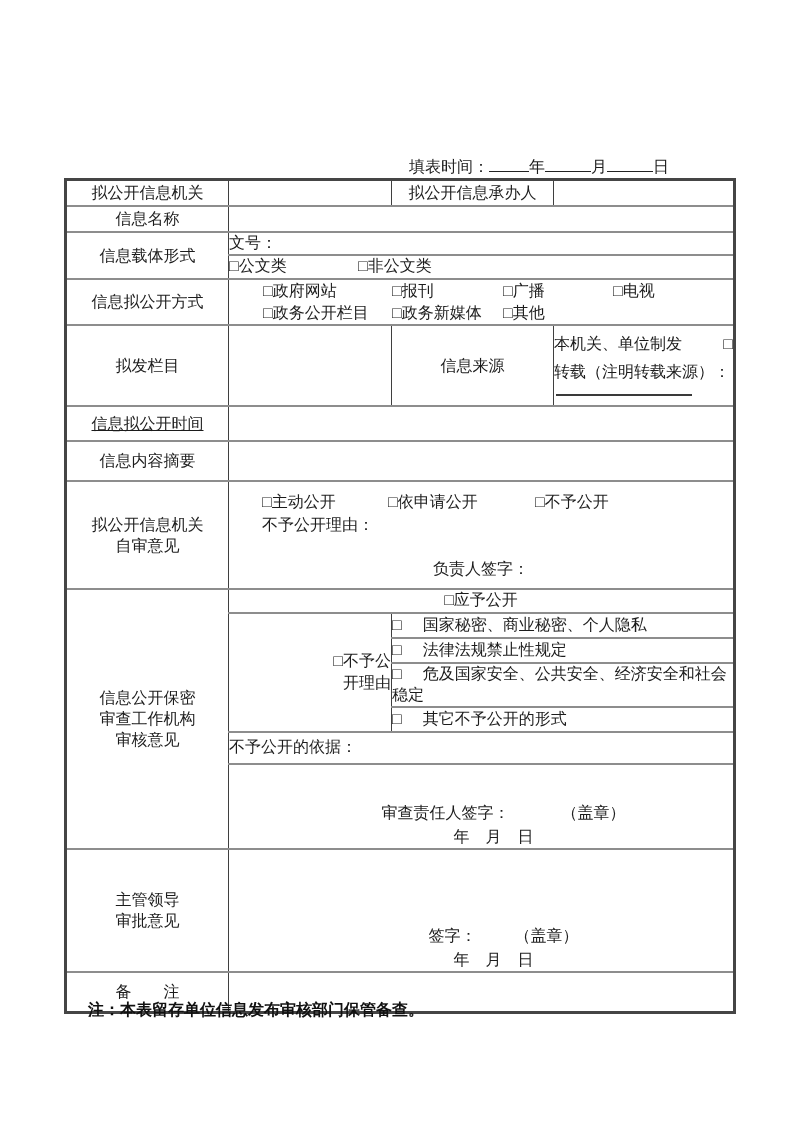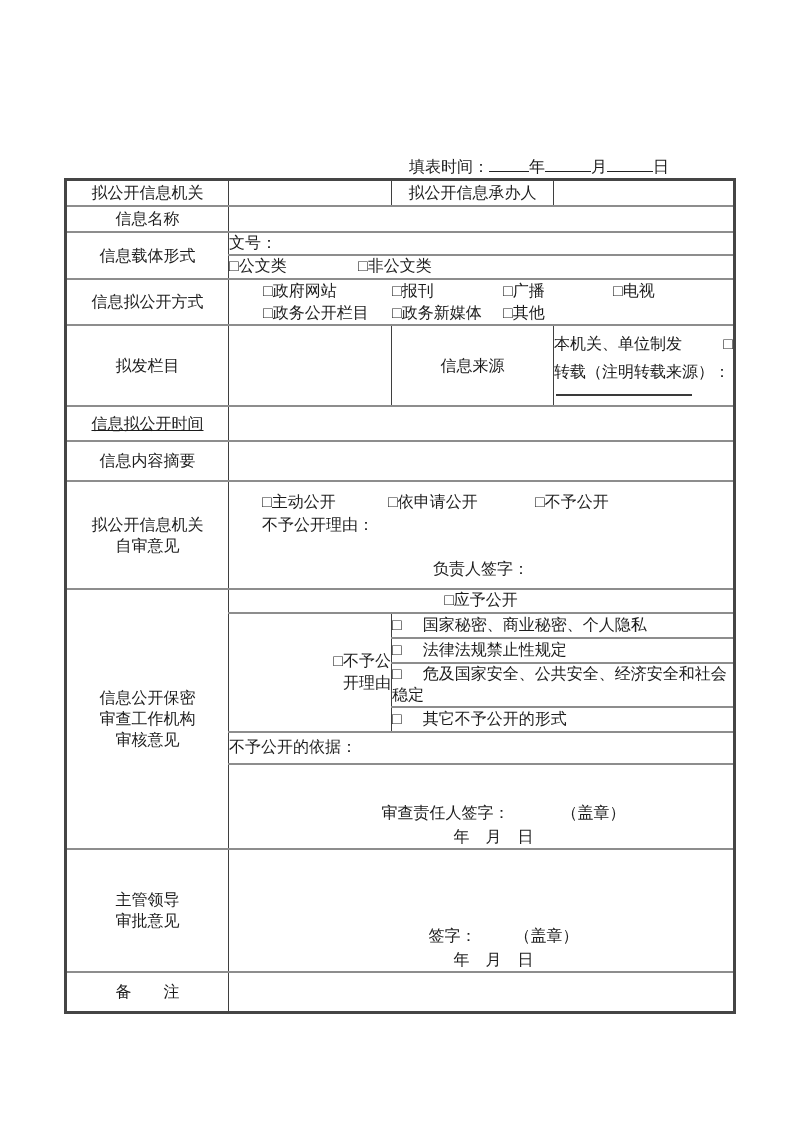--- a/index.html
+++ b/index.html
@@ -231,14 +231,15 @@
       </td>
     </tr>
 
     <tr class="rh27">
       <td class="lab"><span>备　　注</span></td>
       <td colspan="3"><span></span></td>
     </tr>
   </tbody>
     </table>
 
+  <div class="footer-note">注：本表留存单位信息发布审核部门保管备查。</div>
 
 </div>
 
 </body></html>

